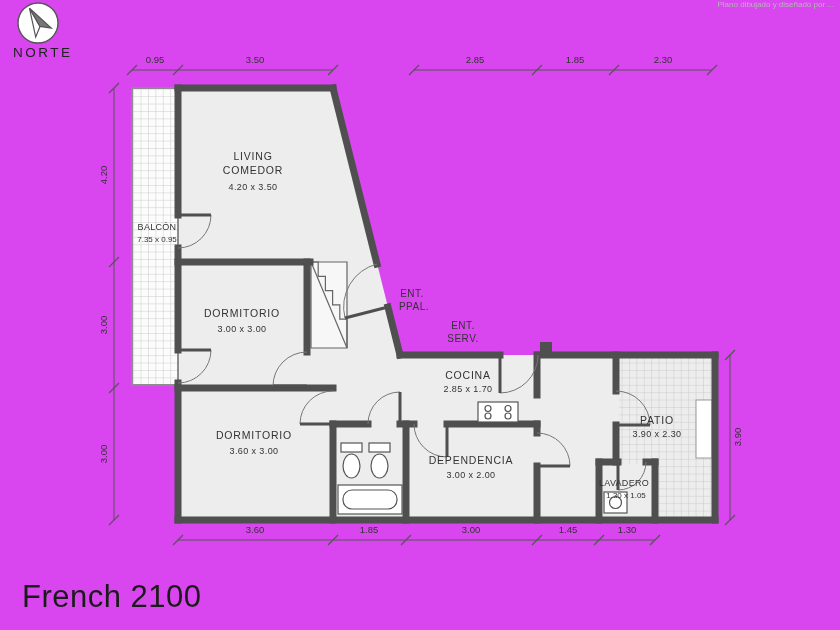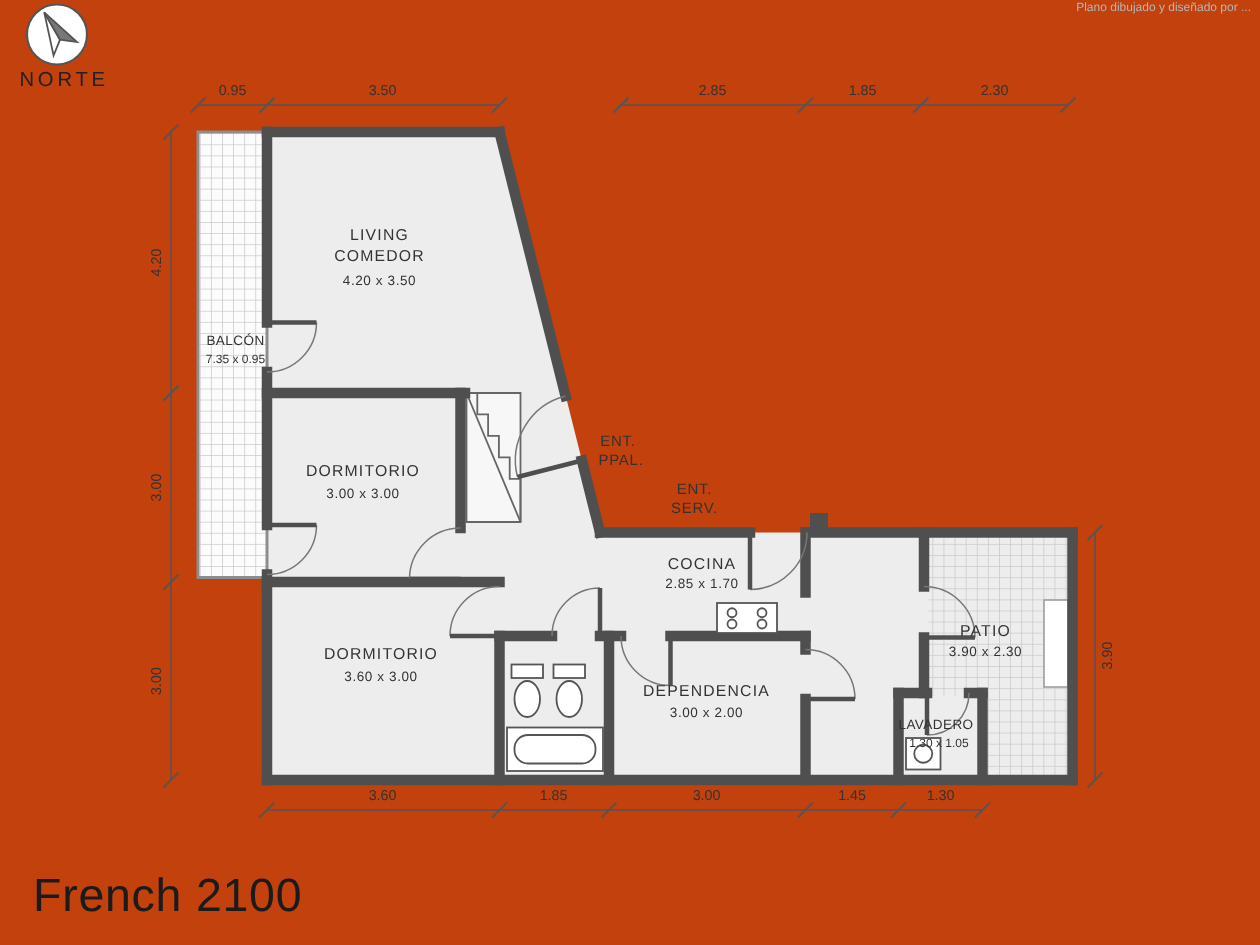--- a/index.html
+++ b/index.html
@@ -1,16 +1,16 @@
 <!DOCTYPE html>
 <html><head>
 <meta charset="utf-8">
 <style>
   html,body{margin:0;padding:0;background:#ffffff;}
-  .page{position:relative;width:840px;height:630px;background:#c2410c;overflow:hidden;
+  .page{position:relative;width:840px;height:630px;background:#d946ef;overflow:hidden;
         font-family:"Liberation Sans", sans-serif;}
   svg{display:block;}
   text{font-family:"Liberation Sans", sans-serif;fill:#333;}
   .room-name{font-size:10.5px;letter-spacing:0.8px;}
   .room-dims{font-size:9px;letter-spacing:0.4px;}
   .small-name{font-size:9px;letter-spacing:0.3px;}
   .small-dims{font-size:8px;}
   .ent-label{font-size:10px;letter-spacing:0.5px;}
   .dim-label{font-size:9.5px;fill:#333;}
   .norte{font-size:13.5px;letter-spacing:2.5px;fill:#222;}

